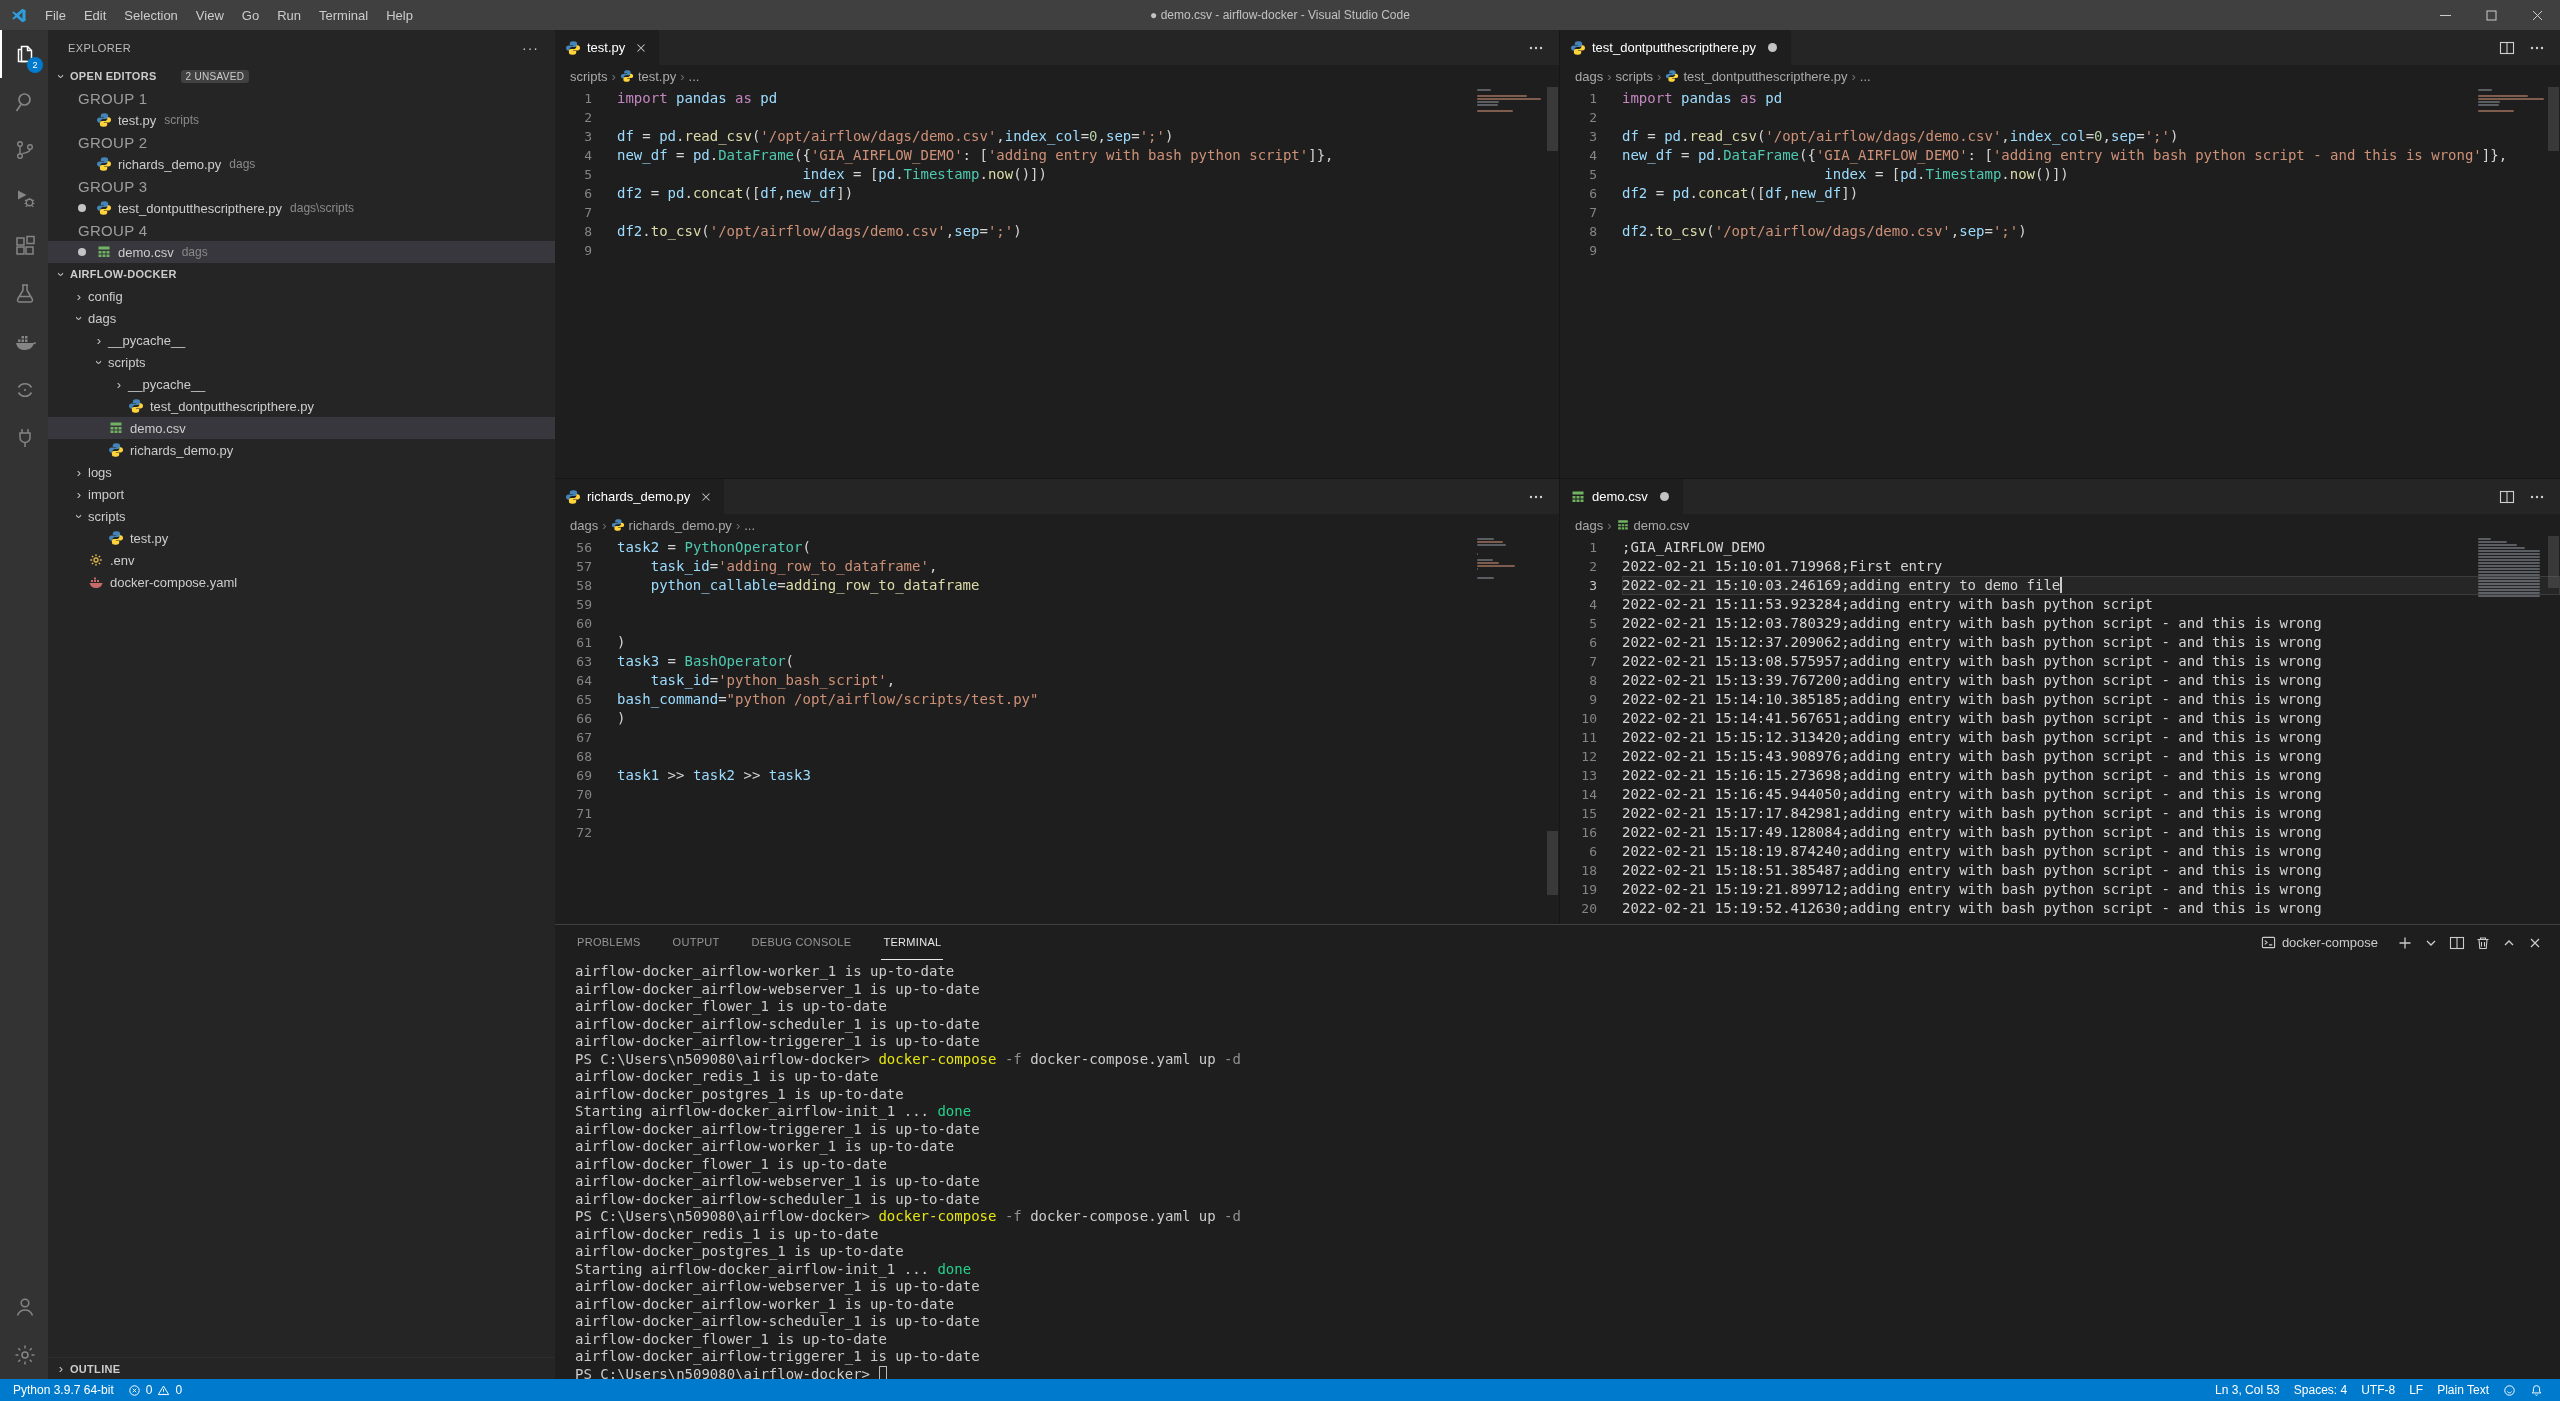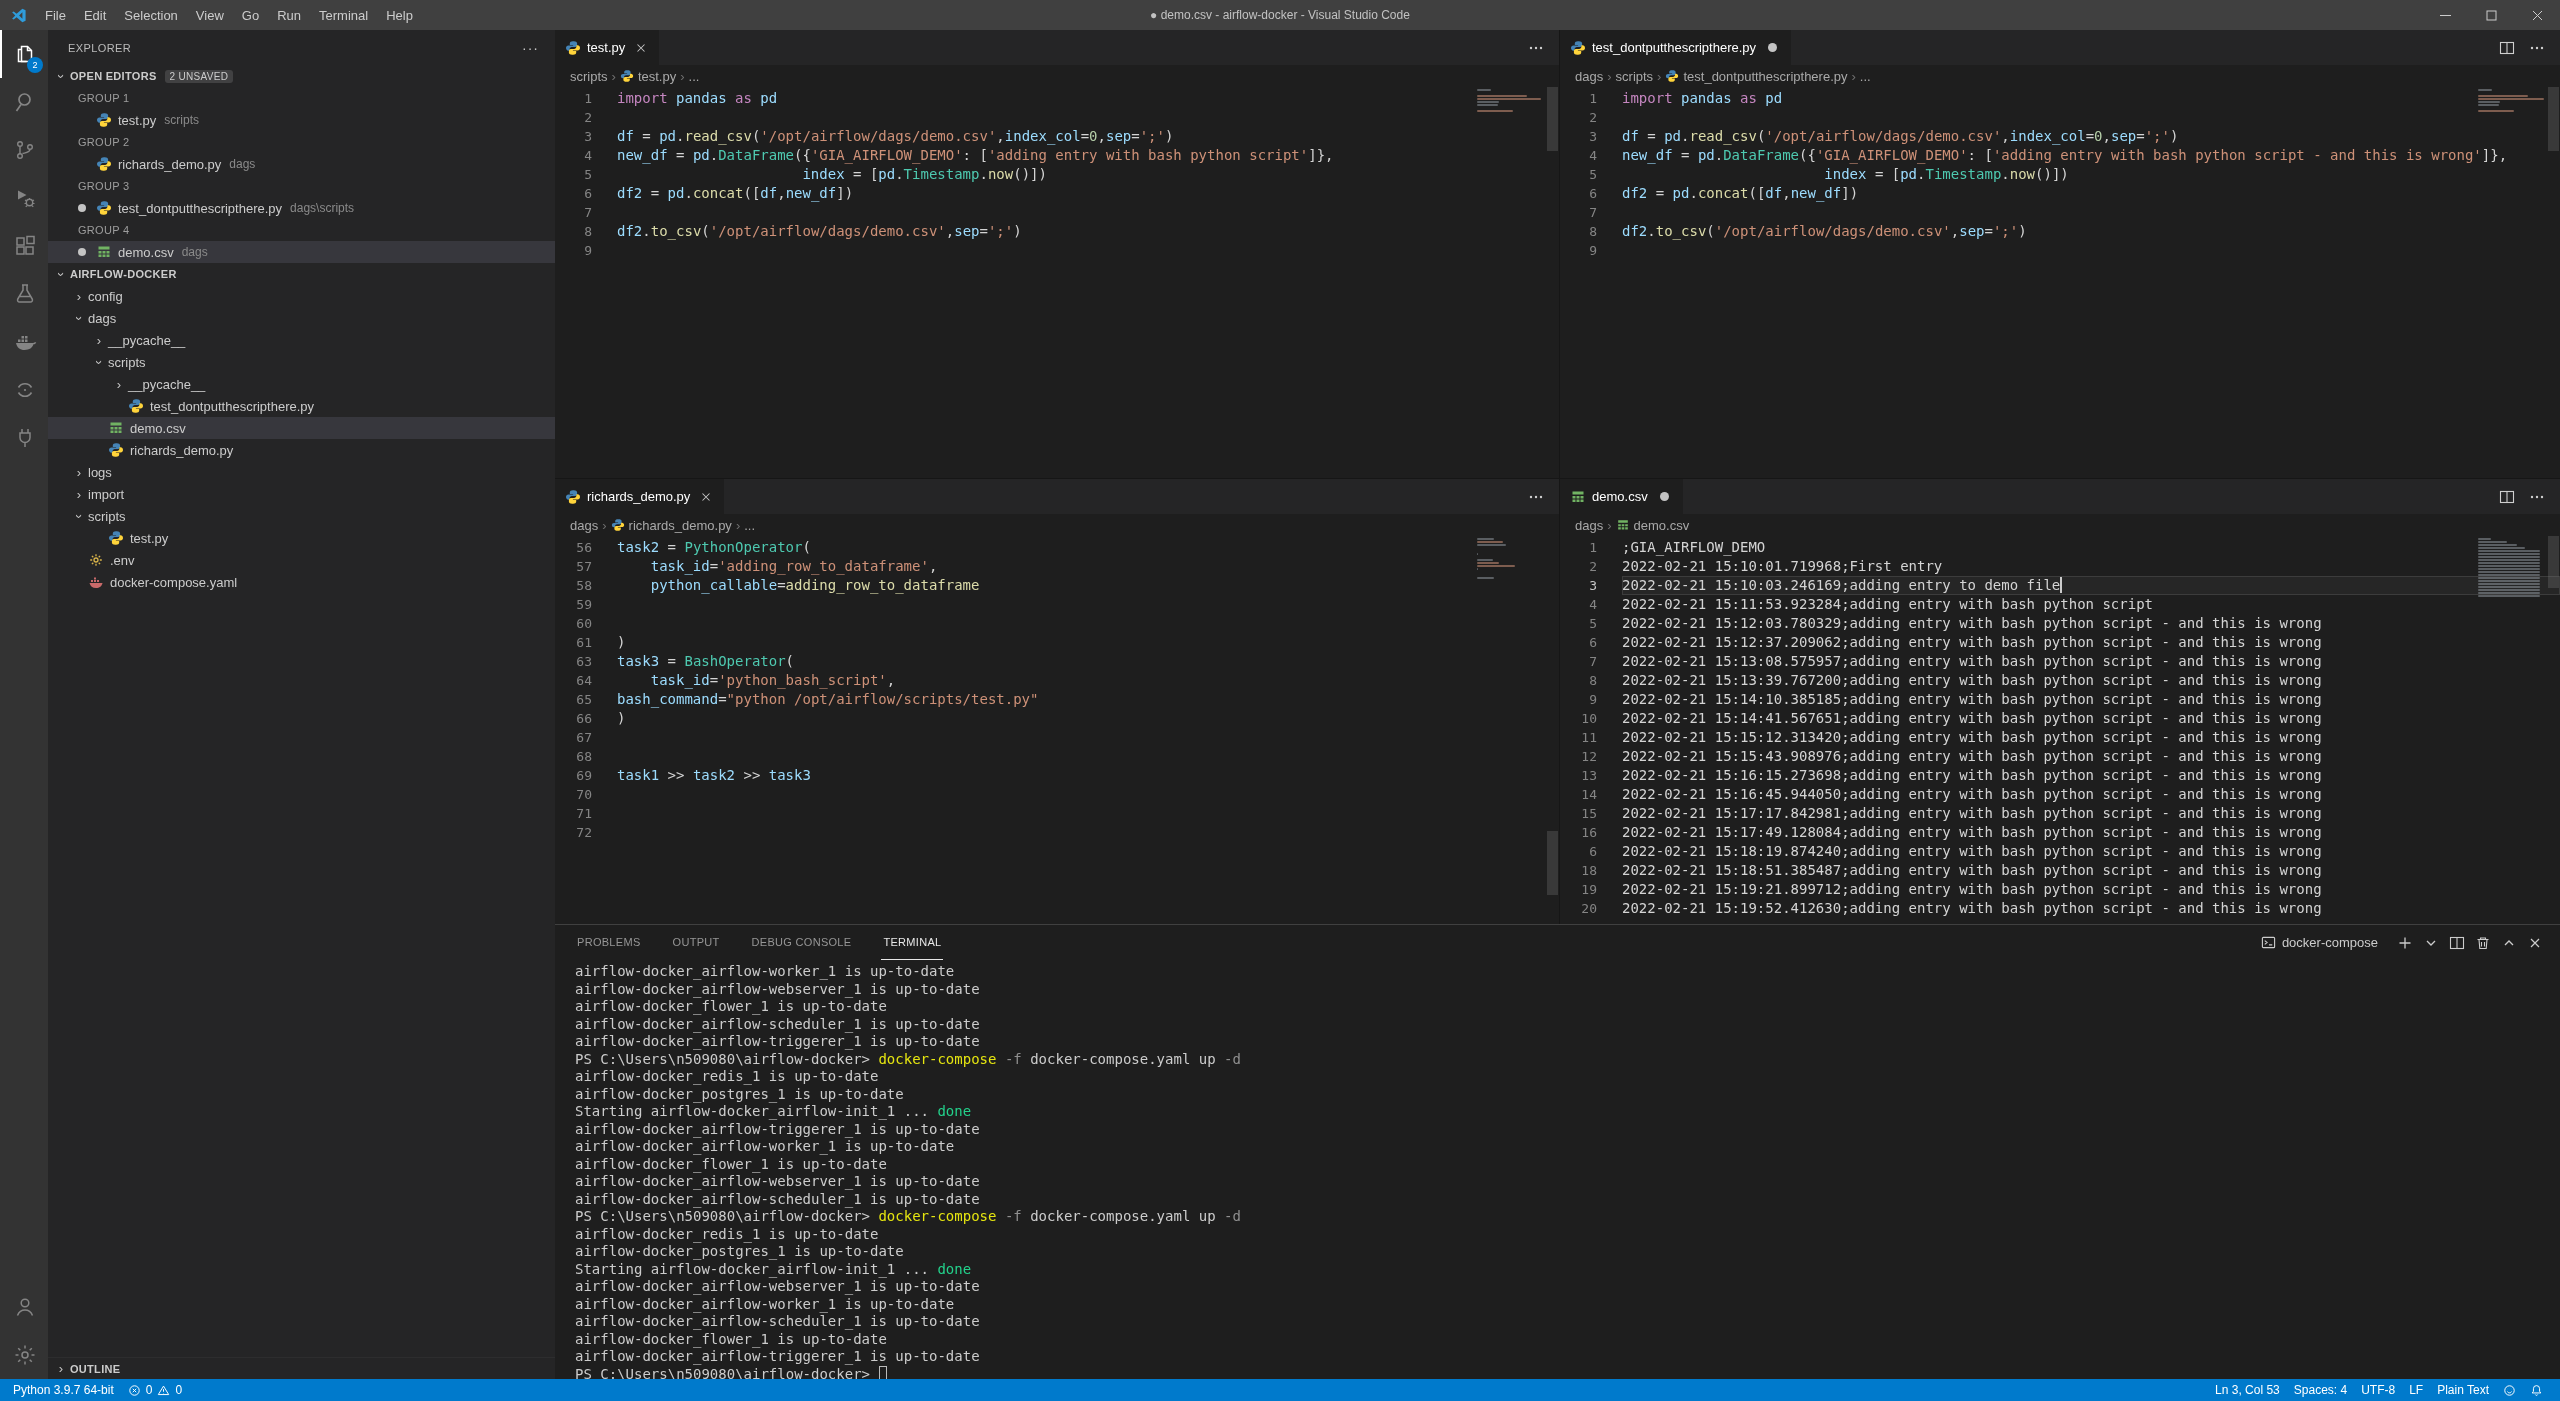--- a/index.html
+++ b/index.html
@@ -28,22 +28,22 @@
 .ab-bottom{margin-top:auto}
 
 
 .sidebar{width:507px;background:#252526;display:flex;flex-direction:column;color:#cccccc}
 .sb-header{height:35px;display:flex;align-items:center;padding:0 16px 0 20px;font-size:11px;color:#bbbbbb;letter-spacing:.4px;flex:none}
 .sb-header .more{margin-left:auto;color:#c5c5c5;font-size:14px;letter-spacing:1px}
 .sb-content{flex:1;display:flex;flex-direction:column;overflow:hidden}
 .sect-row{height:22px;display:flex;align-items:center;font-size:11px;font-weight:bold;color:#cccccc;padding-left:4px;letter-spacing:.3px;flex:none}
 .chev{width:18px;display:flex;justify-content:center;color:#c5c5c5;font-size:13px;font-weight:normal;flex:none}
 .chev.open{transform:rotate(90deg)}
-.badge-pill{margin-left:8px;background:rgba(255,255,255,.13);border-radius:3px;padding:1px 5px;font-size:10px;font-weight:normal;color:#cccccc}
-.oe-group{height:22px;display:flex;align-items:center;padding-left:30px;font-size:11px;color:#9d9d9d;letter-spacing:.3px}
+.badge-pill{margin-left:24px;background:rgba(255,255,255,.13);border-radius:3px;padding:1px 5px;font-size:10px;font-weight:normal;color:#cccccc}
+.oe-group{height:22px;display:flex;align-items:center;padding-left:30px;font-size:15px;color:#9d9d9d;letter-spacing:.3px}
 .oe-item{height:22px;display:flex;align-items:center;padding-left:30px}
 .oe-item.selected{background:#37373d}
 .dirty-slot{width:18px;display:flex;align-items:center;flex:none}
 .dirty-dot{width:8px;height:8px;border-radius:50%;background:#c4c4c4}
 .ficon{width:16px;height:16px;margin-right:6px;flex:none}
 .ficon svg{width:16px;height:16px}
 .oe-name{white-space:nowrap}
 .oe-desc{margin-left:8px;color:#8a8a8a;font-size:12px;white-space:nowrap}
 .tree{flex:1;overflow:hidden}
 .tree-row{height:22px;display:flex;align-items:center}

